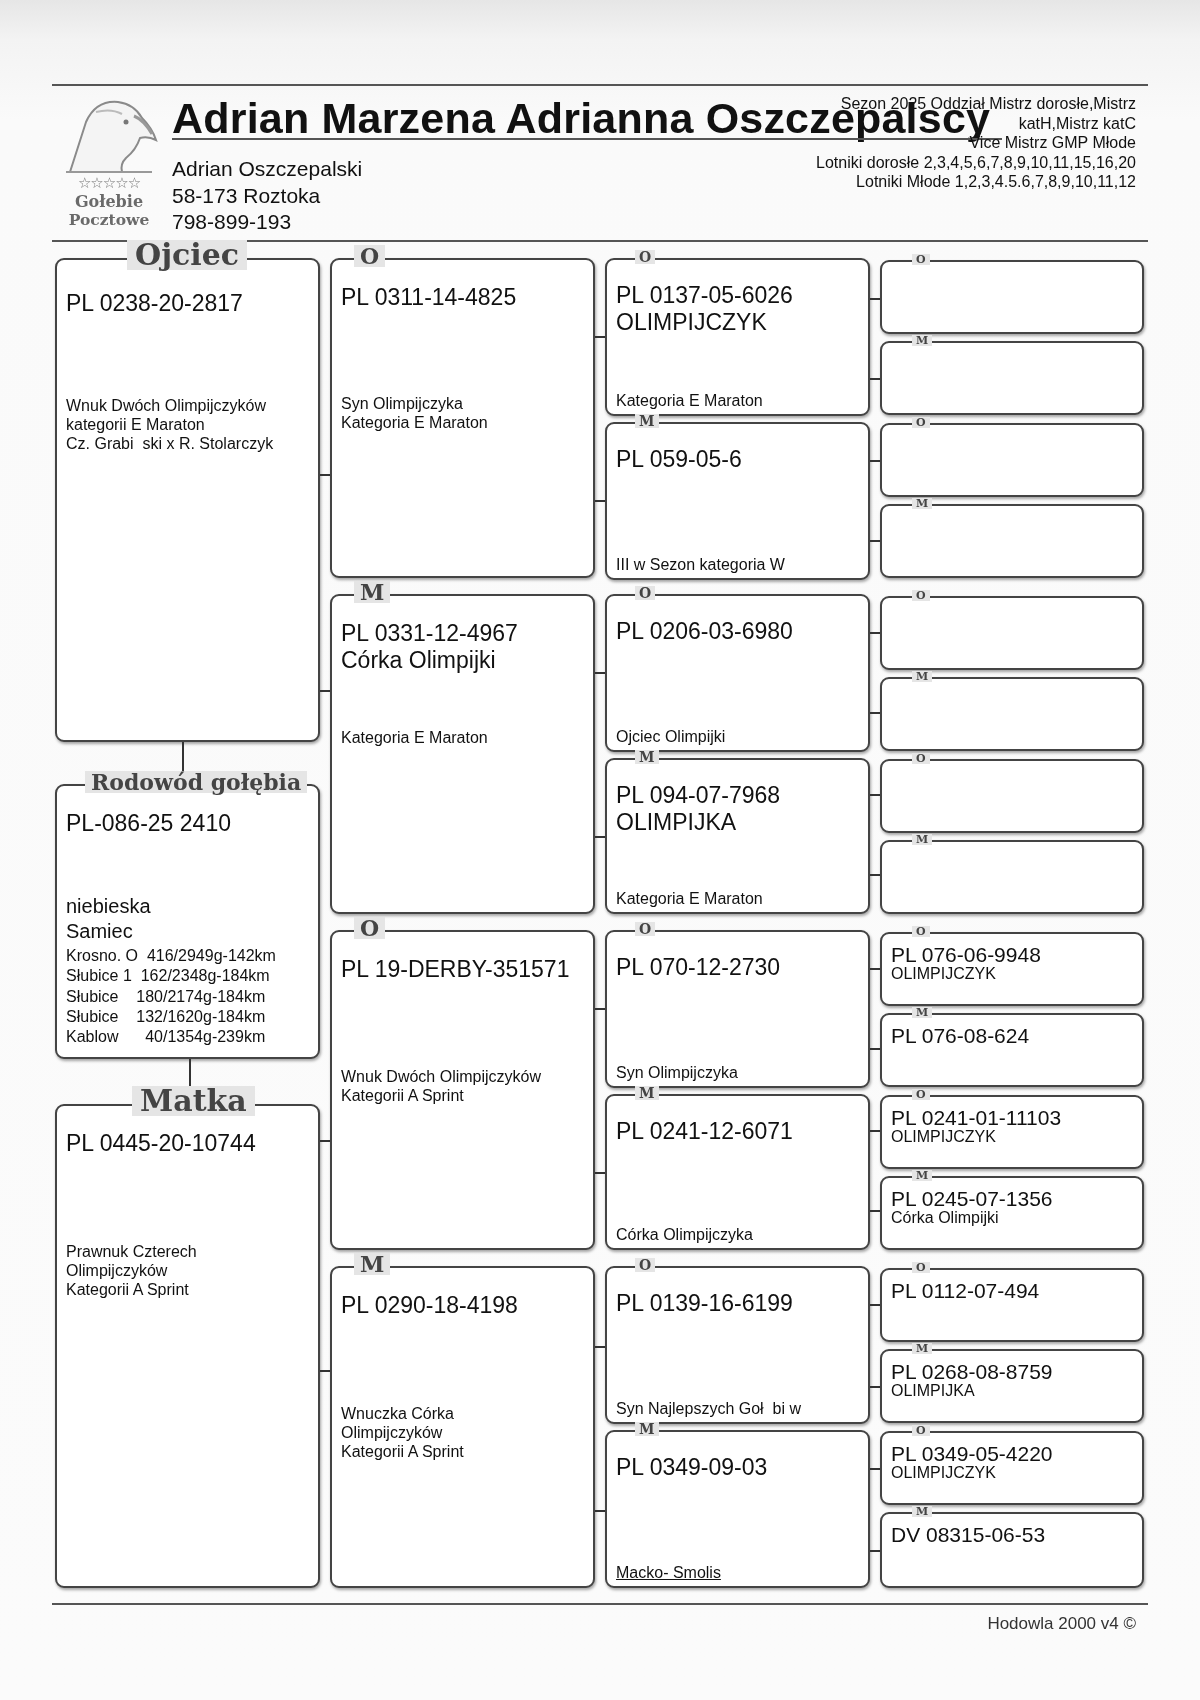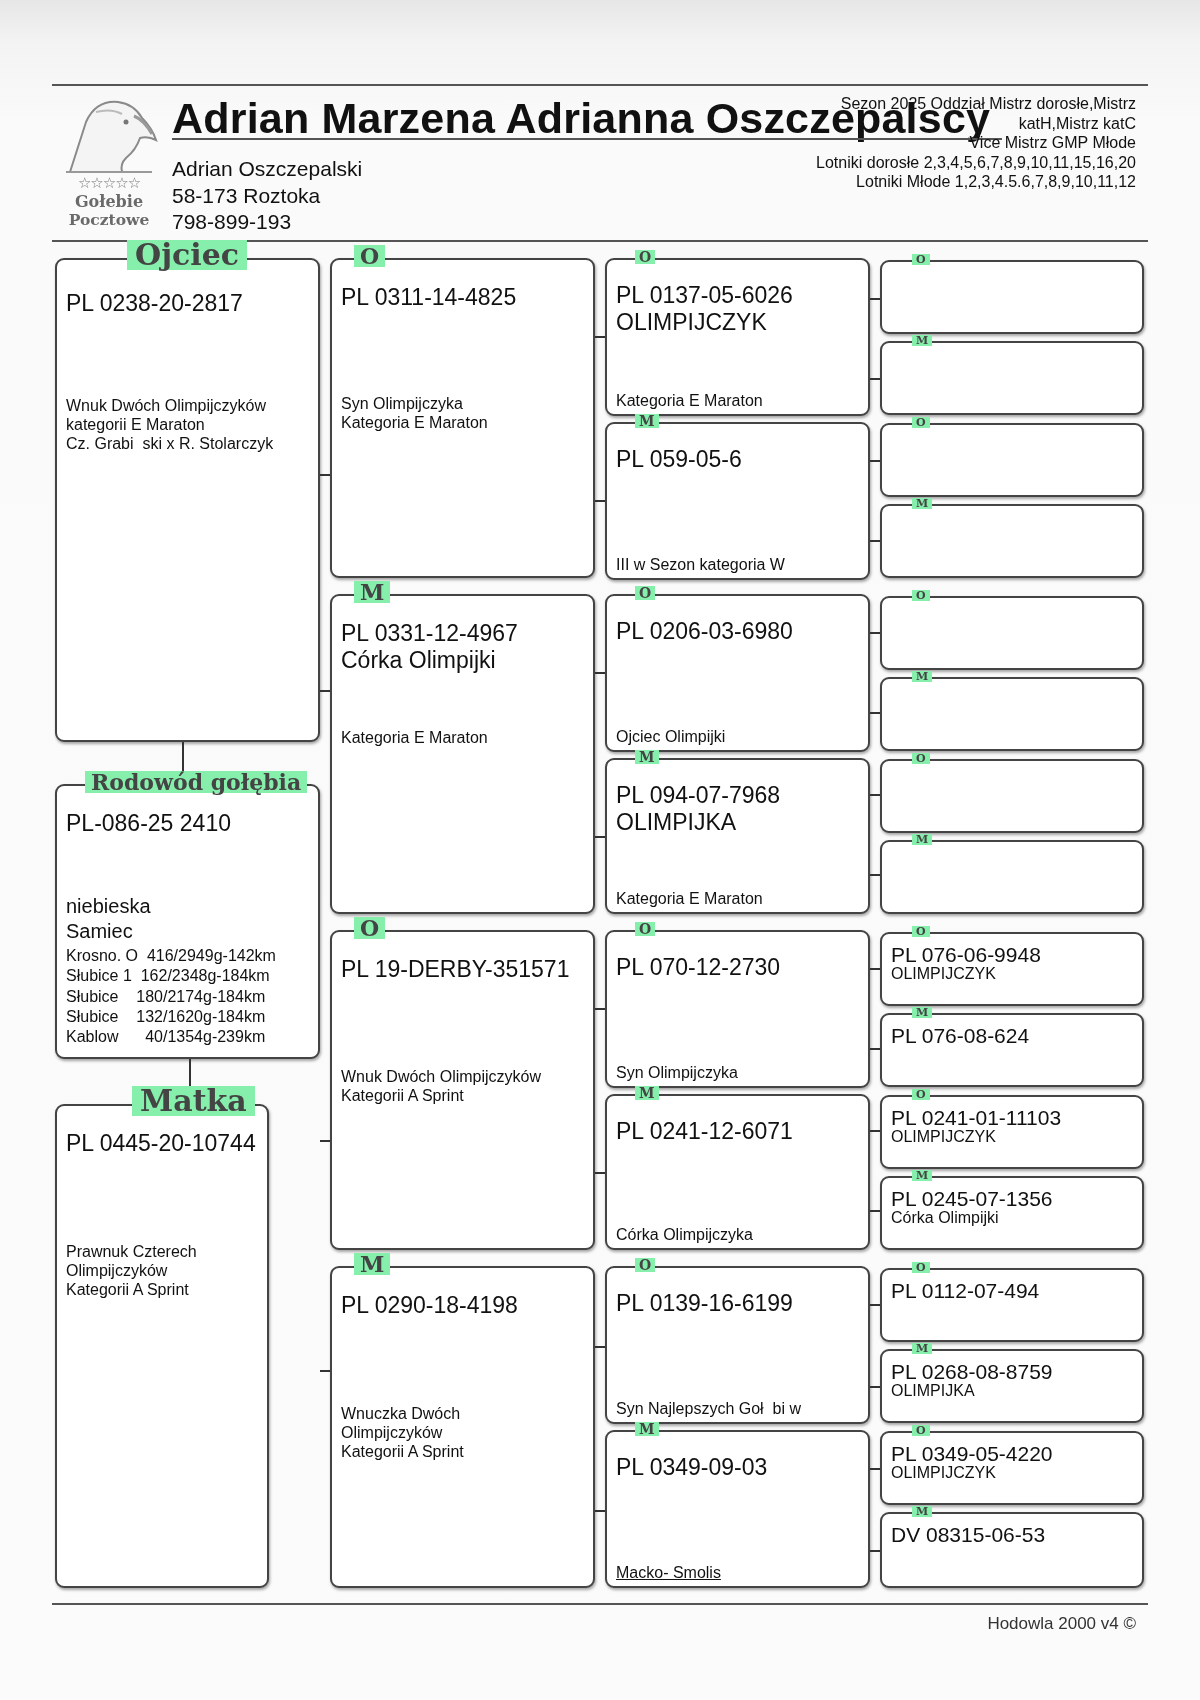--- a/index.html
+++ b/index.html
@@ -14,21 +14,21 @@
   .logo-t1,.logo-t2{position:absolute;left:0;width:106px;text-align:center;font-family:"DejaVu Serif",serif;font-weight:bold;color:#6a6a6a;font-size:16px;}
   .logo-t1{top:100px;}
   .logo-t2{top:118px;font-size:15.5px;}
   .title{left:172px;top:94px;font-size:43px;font-weight:bold;white-space:nowrap;letter-spacing:0.2px;}
   .title-underline{left:172px;top:138px;width:830px;height:2px;background:#555;}
   .owner{left:172px;font-size:21px;white-space:nowrap;}
   .awards{right:64px;top:94px;text-align:right;font-size:16px;line-height:19.5px;white-space:nowrap;}
   
   .box{position:absolute;border:2px solid #444;border-radius:9px;background:#fff;
        box-shadow:1px 2px 3px rgba(0,0,0,0.35);box-sizing:border-box;}
-  .lbl{position:absolute;background:#86efac;padding:0 6px;font-family:"DejaVu Serif",serif;font-weight:bold;color:#444;line-height:1;}
+  .lbl{position:absolute;background:#e5e5e5;padding:0 6px;font-family:"DejaVu Serif",serif;font-weight:bold;color:#444;line-height:1;}
   .lbl.big{font-size:30px;top:-20px;padding:0 8px;}
   .lbl.mid{font-size:22px;top:-15px;}
   .lbl.sm{font-size:14px;top:-10px;padding:0 4px;}
   .lbl.xs{font-size:11px;top:-8px;padding:0 4px;}
   .id{position:absolute;left:9px;font-size:23px;white-space:nowrap;line-height:27px;}
   .id.s4{font-size:21px;line-height:22px;}
   .note{position:absolute;left:9px;font-size:16px;line-height:19px;white-space:pre;}
   .note.s4{font-size:16px;line-height:16px;}
   .conn{position:absolute;background:#333;}
   .footer{right:64px;top:1614px;font-size:17px;color:#333;}
@@ -82,21 +82,21 @@
   <div class="note" style="top:108px;font-size:20px;line-height:25px;">niebieska</div>
   <div class="note" style="top:133px;font-size:20px;line-height:25px;">Samiec</div>
   <div class="note" style="top:160px;">Krosno. O  416/2949g-142km</div>
   <div class="note" style="top:180px;">Słubice 1  162/2348g-184km</div>
   <div class="note" style="top:201px;">Słubice    180/2174g-184km</div>
   <div class="note" style="top:221px;text-align:center;">Słubice    132/1620g-184km</div>
   <div class="note" style="top:241px;">Kablow      40/1354g-239km</div>
 </div>
 <div class="conn" style="left:189px;top:1059px;width:2px;height:34px;"></div>
 
-<div class="box" style="left:55px;top:1104px;width:214px;height:484px;">
+<div class="box" style="left:55px;top:1104px;width:265px;height:484px;">
   <span class="lbl big" style="left:75px;">Matka</span>
   <div class="id" style="top:24px;">PL 0445-20-10744</div>
   <div class="note" style="top:136px;">Prawnuk Czterech
 Olimpijczyków
 Kategorii A Sprint</div>
 </div>
 
 <div class="conn" style="left:320px;top:474px;width:10px;height:2px;"></div>
 <div class="conn" style="left:320px;top:690px;width:10px;height:2px;"></div>
 <div class="conn" style="left:320px;top:1140px;width:10px;height:2px;"></div>
@@ -119,21 +119,21 @@
   <span class="lbl mid" style="left:22px;">O</span>
   <div class="id" style="top:24px;">PL 19-DERBY-351571</div>
   <div class="id" style="top:51px;"></div>
   <div class="note" style="top:135px;">Wnuk Dwóch Olimpijczyków
 Kategorii A Sprint</div>
 </div>
 <div class="box" style="left:330px;top:1266px;width:265px;height:322px;">
   <span class="lbl mid" style="left:22px;">M</span>
   <div class="id" style="top:24px;">PL 0290-18-4198</div>
   <div class="id" style="top:51px;"></div>
-  <div class="note" style="top:136px;">Wnuczka Dwóch
+  <div class="note" style="top:136px;">Wnuczka Córka
 Olimpijczyków
 Kategorii A Sprint</div>
 </div>
 
 <div class="conn" style="left:595px;top:336px;width:10px;height:2px;"></div>
 <div class="conn" style="left:595px;top:500px;width:10px;height:2px;"></div>
 <div class="conn" style="left:595px;top:672px;width:10px;height:2px;"></div>
 <div class="conn" style="left:595px;top:836px;width:10px;height:2px;"></div>
 <div class="conn" style="left:595px;top:1008px;width:10px;height:2px;"></div>
 <div class="conn" style="left:595px;top:1172px;width:10px;height:2px;"></div>

